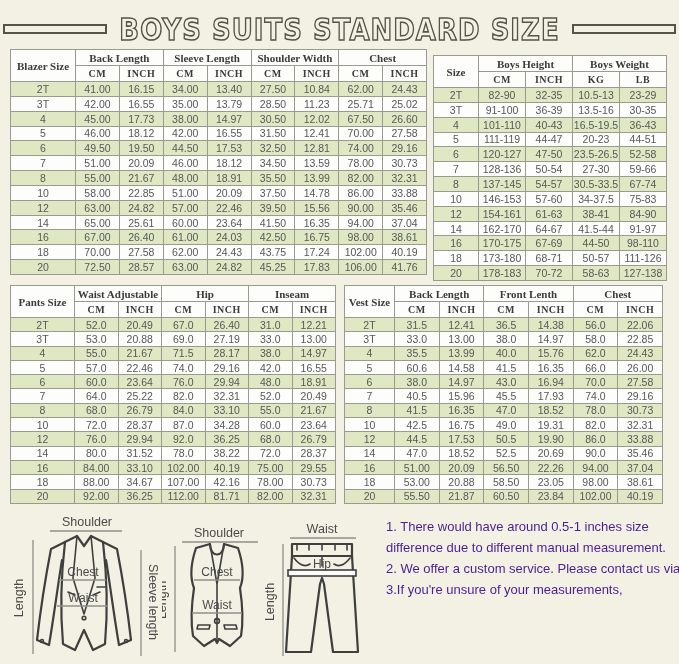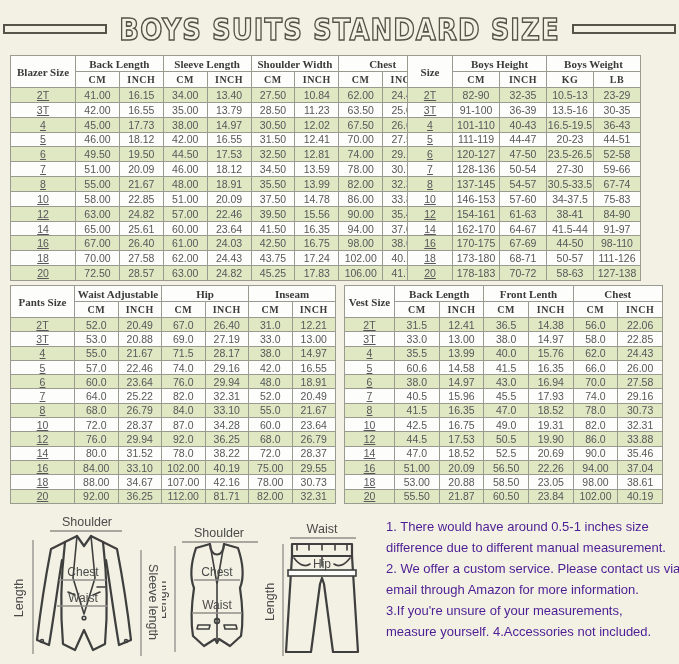--- a/index.html
+++ b/index.html
@@ -11,21 +11,21 @@
   .title-bar{flex:0 0 auto;width:100px;height:6px;border:2px solid #55544a;background:transparent;}
   h1.title{margin:0;font-family:"DejaVu Sans",sans-serif;font-weight:800;font-size:26px;letter-spacing:1px;color:transparent;-webkit-text-stroke:1.3px #55544a;transform:scaleY(1.18);white-space:nowrap;}
 
   
   table.sizetable{position:absolute;border-collapse:collapse;table-layout:fixed;background:#fdfdfb;border:1px solid #8f8e85;}
   .sizetable th,.sizetable td{border:1px solid #9b9a91;text-align:center;vertical-align:middle;padding:0;overflow:hidden;white-space:nowrap;}
   .sizetable th{font-family:"Liberation Serif",serif;font-weight:bold;color:#3b3b3b;font-size:11px;height:15px;background:#fdfdfb;}
   .sizetable th.sub{font-size:10px;letter-spacing:0.5px;font-family:Liberation Serif, serif;}
   .sizetable td{font-family:"Liberation Sans",sans-serif;font-size:10.5px;color:#57575a;background:#fdfdfb;}
   .sizetable tr.alt td{background:#e0e8c3;}
-  .sizetable td.size{background:#fdfdfb;text-decoration:underline;}
+  .sizetable td.size{background:#fdfdfb;}
 
   
   .diagram{position:absolute;}
   .diagram svg{display:block;}
   .g{fill:none;stroke:#3f3f3f;stroke-width:2.2;stroke-linejoin:round;stroke-linecap:round;}
   .g2{fill:none;stroke:#3f3f3f;stroke-width:1.6;stroke-linejoin:round;stroke-linecap:round;}
   .m{stroke:#8f8f8a;stroke-width:1.3;}
   .dlabel{font-family:"Liberation Sans",sans-serif;font-size:12.5px;fill:#4a4a4a;}
   .dlabel-s{font-family:"Liberation Sans",sans-serif;font-size:12px;fill:#4a4a4a;}
 
@@ -37,21 +37,21 @@
 <body>
 
 <div class="page">
 
   <div class="title-row">
     <span class="title-bar"></span>
     <h1 class="title">BOYS SUITS STANDARD SIZE</h1>
     <span class="title-bar"></span>
   </div>
 
-  <table class="sizetable" style="left:10px;top:55px;width:417px;height:226px;">
+  <table class="sizetable" style="left:10px;top:49px;width:417px;height:226px;">
       <colgroup>
         <col style="width: 65px;">
         <col>
         <col>
         <col>
         <col>
         <col>
         <col>
         <col>
         <col>
@@ -88,21 +88,21 @@
           <td>24.43</td>
         </tr>
         <tr>
           <td class="size">3T</td>
           <td>42.00</td>
           <td>16.55</td>
           <td>35.00</td>
           <td>13.79</td>
           <td>28.50</td>
           <td>11.23</td>
-          <td>63.50</td>
+          <td>25.71</td>
           <td>25.02</td>
         </tr>
         <tr class="alt">
           <td class="size">4</td>
           <td>45.00</td>
           <td>17.73</td>
           <td>38.00</td>
           <td>14.97</td>
           <td>30.50</td>
           <td>12.02</td>
@@ -215,21 +215,21 @@
           <td>63.00</td>
           <td>24.82</td>
           <td>45.25</td>
           <td>17.83</td>
           <td>106.00</td>
           <td>41.76</td>
         </tr>
       </tbody>
     </table>
 
-  <table class="sizetable" style="left:407px;top:55px;width:234px;height:226px;">
+  <table class="sizetable" style="left:433px;top:55px;width:234px;height:226px;">
       <colgroup>
         <col style="width: 45px;">
         <col>
         <col>
         <col>
         <col>
       </colgroup>
       <thead>
         <tr>
           <th rowspan="2">Size</th>
@@ -684,18 +684,16 @@
       <path class="g2" d="M30,36 C36,44 42,45 46,42 M86,36 C80,44 74,45 70,42"></path>
       <rect x="24" y="48" width="68" height="6" fill="#fdfdfb" stroke="#3f3f3f" stroke-width="1.6"></rect>
       <text class="dlabel-s" x="58" y="46" text-anchor="middle">Hip</text>
     </svg>
   </div>
 
   <div class="notes">
     <div>1. There would have around 0.5-1 inches size</div>
     <div>difference due to different manual measurement.</div>
     <div>2. We offer a custom service. Please contact us via</div>
-    <div>email through Amazon for more information.</div>
     <div>3.If you're unsure of your measurements,</div>
-    <div>measure yourself. 4.Accessories not included.</div>
   </div>
 
 </div>
 
 </body></html>

